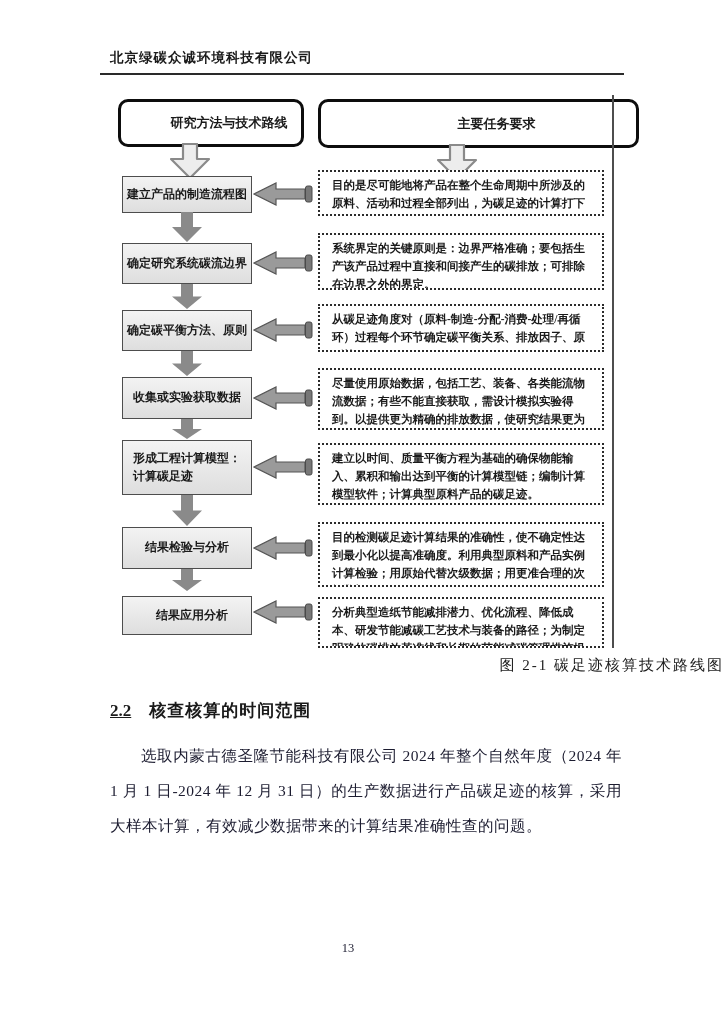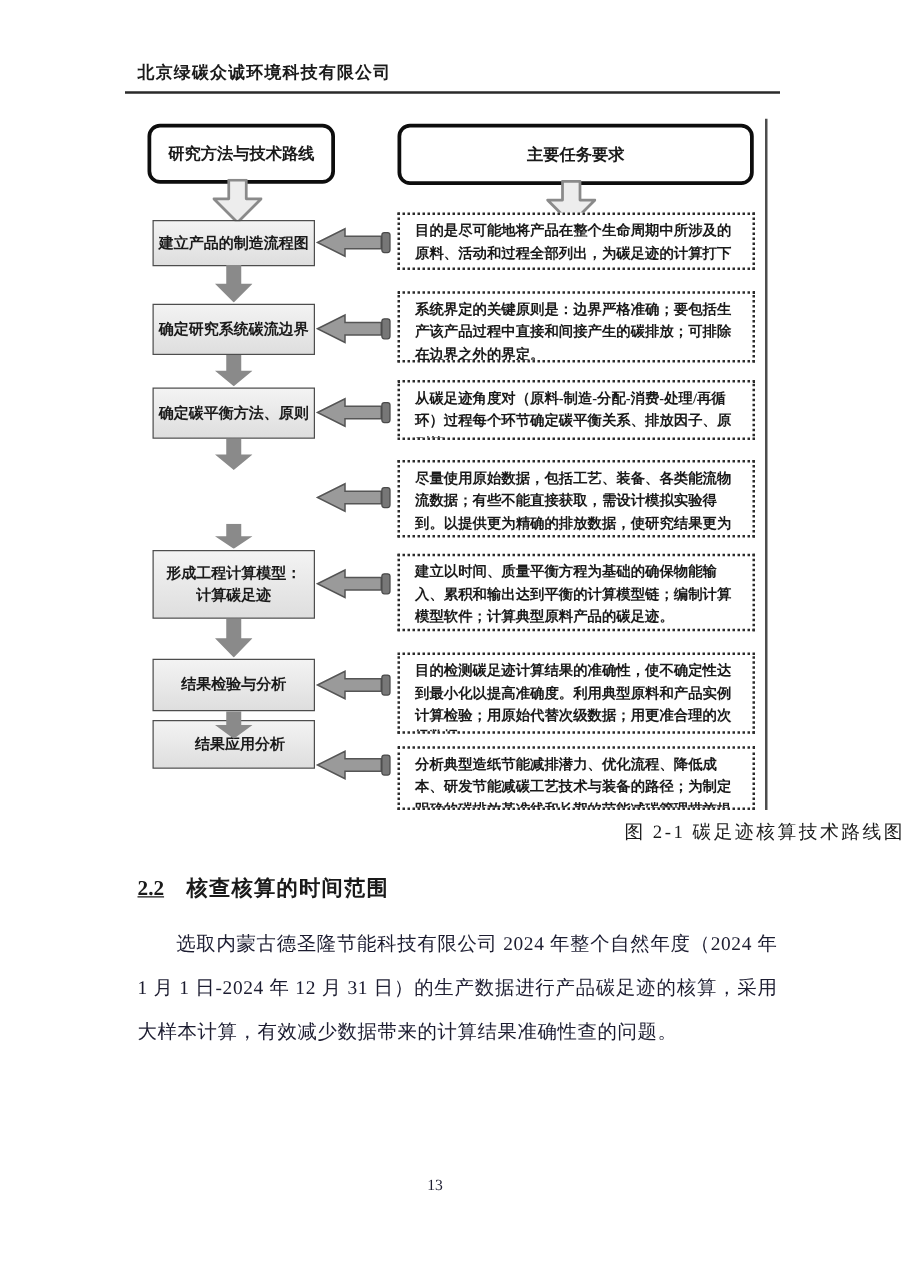--- a/index.html
+++ b/index.html
@@ -7,31 +7,31 @@
         font-family:"Liberation Serif","DejaVu Serif",serif;color:#1a1a1a;border-radius:10px;}
 
   
   .hdr-company{position:absolute;left:110px;top:49px;font-size:13.5px;font-weight:bold;letter-spacing:1px;}
   .hdr-fileno{position:absolute;right:100px;top:49px;font-size:13.5px;font-weight:bold;letter-spacing:.5px;}
   .hdr-rule{position:absolute;left:100px;top:73px;width:524px;height:2px;background:#2a2a2a;}
 
   
   .fig{position:absolute;left:0;top:0;width:724px;height:700px;}
   .hdr-box{position:absolute;border:3px solid #0d0d0d;border-radius:10px;background:#fff;
-           display:flex;align-items:center;justify-content:center;font-weight:bold;font-size:13px;}
+           display:flex;align-items:center;justify-content:center;font-weight:bold;font-size:13px;padding-left:36px;}
   .hdr-box.left{left:118px;top:99px;width:144px;height:42px;}
   .hdr-box.right{left:318px;top:99px;width:279px;height:43px;}
 
   .step-box{position:absolute;left:122px;width:130px;box-sizing:border-box;
             background:linear-gradient(#f3f3f3,#dedede);border:1.5px solid #4d4d4d;
-            display:flex;align-items:center;justify-content:center;text-align:center;
+            display:flex;align-items:center;justify-content:center;
             font-weight:bold;font-size:12px;line-height:1.45;white-space:pre-line;}
   .s1{top:176px;height:37px;} .s2{top:243px;height:41px;} .s3{top:310px;height:41px;}
   .s4{top:377px;height:42px;} .s5{top:440px;height:55px;} .s6{top:527px;height:42px;}
-  .s7{top:576px;height:39px;padding-left:10px;}
+  .s7{top:596px;height:39px;padding-left:10px;}
 
   .task-box{position:absolute;left:318px;width:286px;box-sizing:border-box;background:#fff;
             border:2px dotted #2b2b2b;padding:5px 8px 5px 12px;font-weight:bold;font-size:11.5px;
             line-height:1.55;overflow:hidden;}
   .t1{top:170px;height:46px;} .t2{top:233px;height:57px;} .t3{top:304px;height:48px;}
   .t4{top:368px;height:62px;} .t5{top:443px;height:62px;} .t6{top:522px;height:65px;}
   .t7{top:597px;height:51px;}
 
   .varrow{position:absolute;left:172px;width:30px;}
   .a1{top:212px;height:30px;} .a2{top:284px;height:25px;} .a3{top:351px;height:25px;}
@@ -79,20 +79,21 @@
     </div>
     <div class="hollow hR">
       <svg viewBox="0 0 40 36" preserveAspectRatio="none">
           <polygon points="13,1 27,1 27,16 39,16 20,35 1,16 13,16" fill="#ededed" stroke="#8a8a8a" stroke-width="2.2" stroke-linejoin="round"></polygon>
         </svg>
     </div>
 
     <div class="step-box s1"><span>建立产品的制造流程图</span></div>
     <div class="step-box s2"><span>确定研究系统碳流边界</span></div>
     <div class="step-box s3"><span>确定碳平衡方法、原则</span></div>
+    <div class="step-box s4"><span>收集或实验获取数据</span></div>
     <div class="step-box s6"><span>结果检验与分析</span></div>
     <div class="step-box s5"><span>形成工程计算模型：
 计算碳足迹</span></div>
     <div class="step-box s7"><span>结果应用分析</span></div>
 
     <div class="varrow a1">
         <svg viewBox="0 0 30 30" preserveAspectRatio="none">
           <polygon points="9,0 21,0 21,15 30,15 15,30 0,15 9,15" fill="#8a8a8a"></polygon>
         </svg>
       </div>

